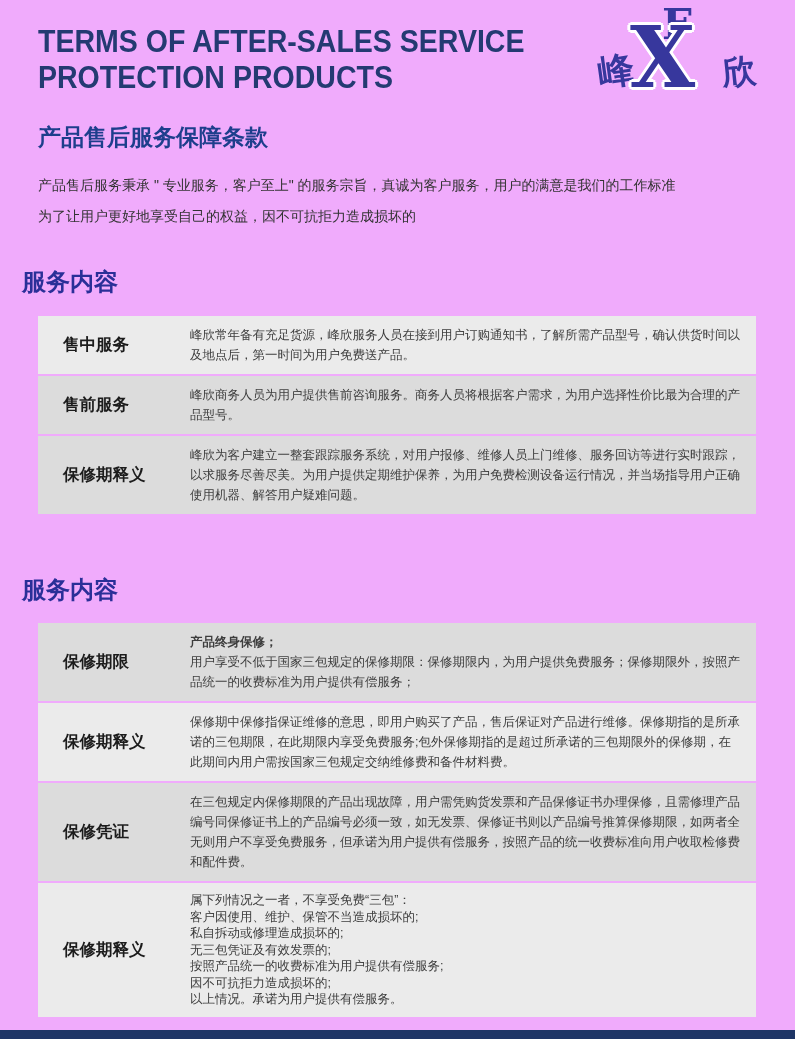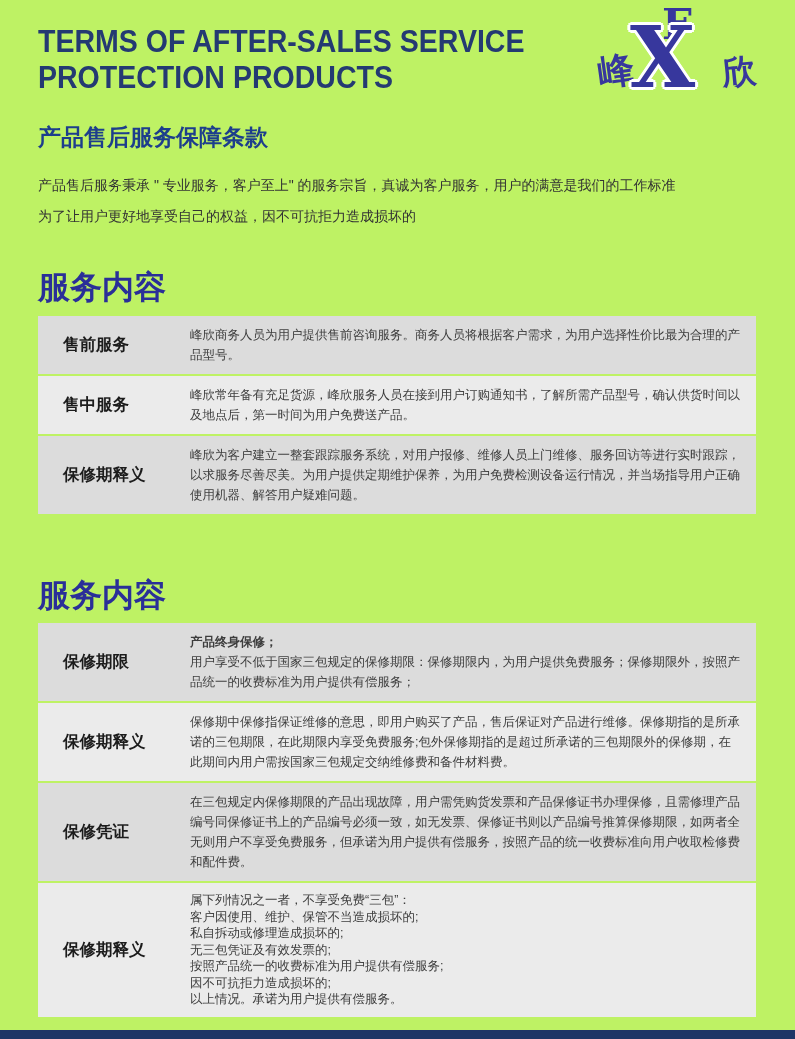--- a/index.html
+++ b/index.html
@@ -1,17 +1,17 @@
 <!DOCTYPE html>
 <html><head>
 <meta charset="utf-8">
 <style>
   html, body { margin:0; padding:0; background:#ffffff; }
   .page {
-    position:relative; width:795px; height:1039px; background:#bef264;
+    position:relative; width:795px; height:1039px; background:#f0abfc;
     overflow:hidden; font-family:"Liberation Sans", sans-serif;
   }
 
   
   .title {
     position:absolute; left:38px; top:24px; margin:0;
     font-size:31px; line-height:36px; font-weight:bold; color:#243a72;
     transform:scaleX(0.92); transform-origin:left top; white-space:nowrap;
   }
   .title span { display:block; }
@@ -30,22 +30,22 @@
     font-size:23px; font-weight:bold; color:#1d3e8c;
   }
 
   .intro {
     position:absolute; left:38px; top:170px; width:724px;
     font-size:14px; line-height:31px; color:#333333;
   }
 
   
   .section-heading {
-    position:absolute; left:38px; margin:0;
-    font-size:32px; font-weight:bold; color:#2a2f98;
+    position:absolute; left:22px; margin:0;
+    font-size:24px; font-weight:bold; color:#2a2f98;
   }
   .sec1-heading { top:266px; }
   .sec2-heading { top:574px; }
 
   
   .svc-table { position:absolute; left:38px; width:718px; }
   .table-1 { top:316px; }
   .table-2 { top:623px; }
 
   .row { display:flex; margin-bottom:2px; }
@@ -93,30 +93,30 @@
   <h2 class="subtitle">产品售后服务保障条款</h2>
 
   <div class="intro">
     <div>产品售后服务秉承 " 专业服务，客户至上" 的服务宗旨，真诚为客户服务，用户的满意是我们的工作标准</div>
     <div>为了让用户更好地享受自己的权益，因不可抗拒力造成损坏的</div>
   </div>
 
   <h3 class="section-heading sec1-heading">服务内容</h3>
 
   <div class="svc-table table-1">
+    <div class="row light t1-r2">
+      <div class="cell-label">售中服务</div>
+      <div class="cell-content">
+        <div>峰欣常年备有充足货源，峰欣服务人员在接到用户订购通知书，了解所需产品型号，确认供货时间以及地点后，第一时间为用户免费送产品。</div>
+      </div>
+    </div>
     <div class="row dark t1-r1">
       <div class="cell-label">售前服务</div>
       <div class="cell-content">
         <div>峰欣商务人员为用户提供售前咨询服务。商务人员将根据客户需求，为用户选择性价比最为合理的产品型号。</div>
-      </div>
-    </div>
-    <div class="row light t1-r2">
-      <div class="cell-label">售中服务</div>
-      <div class="cell-content">
-        <div>峰欣常年备有充足货源，峰欣服务人员在接到用户订购通知书，了解所需产品型号，确认供货时间以及地点后，第一时间为用户免费送产品。</div>
       </div>
     </div>
     <div class="row dark t1-r3">
       <div class="cell-label">保修期释义</div>
       <div class="cell-content">
         <div>峰欣为客户建立一整套跟踪服务系统，对用户报修、维修人员上门维修、服务回访等进行实时跟踪，以求服务尽善尽美。为用户提供定期维护保养，为用户免费检测设备运行情况，并当场指导用户正确使用机器、解答用户疑难问题。</div>
       </div>
     </div>
   </div>
 

